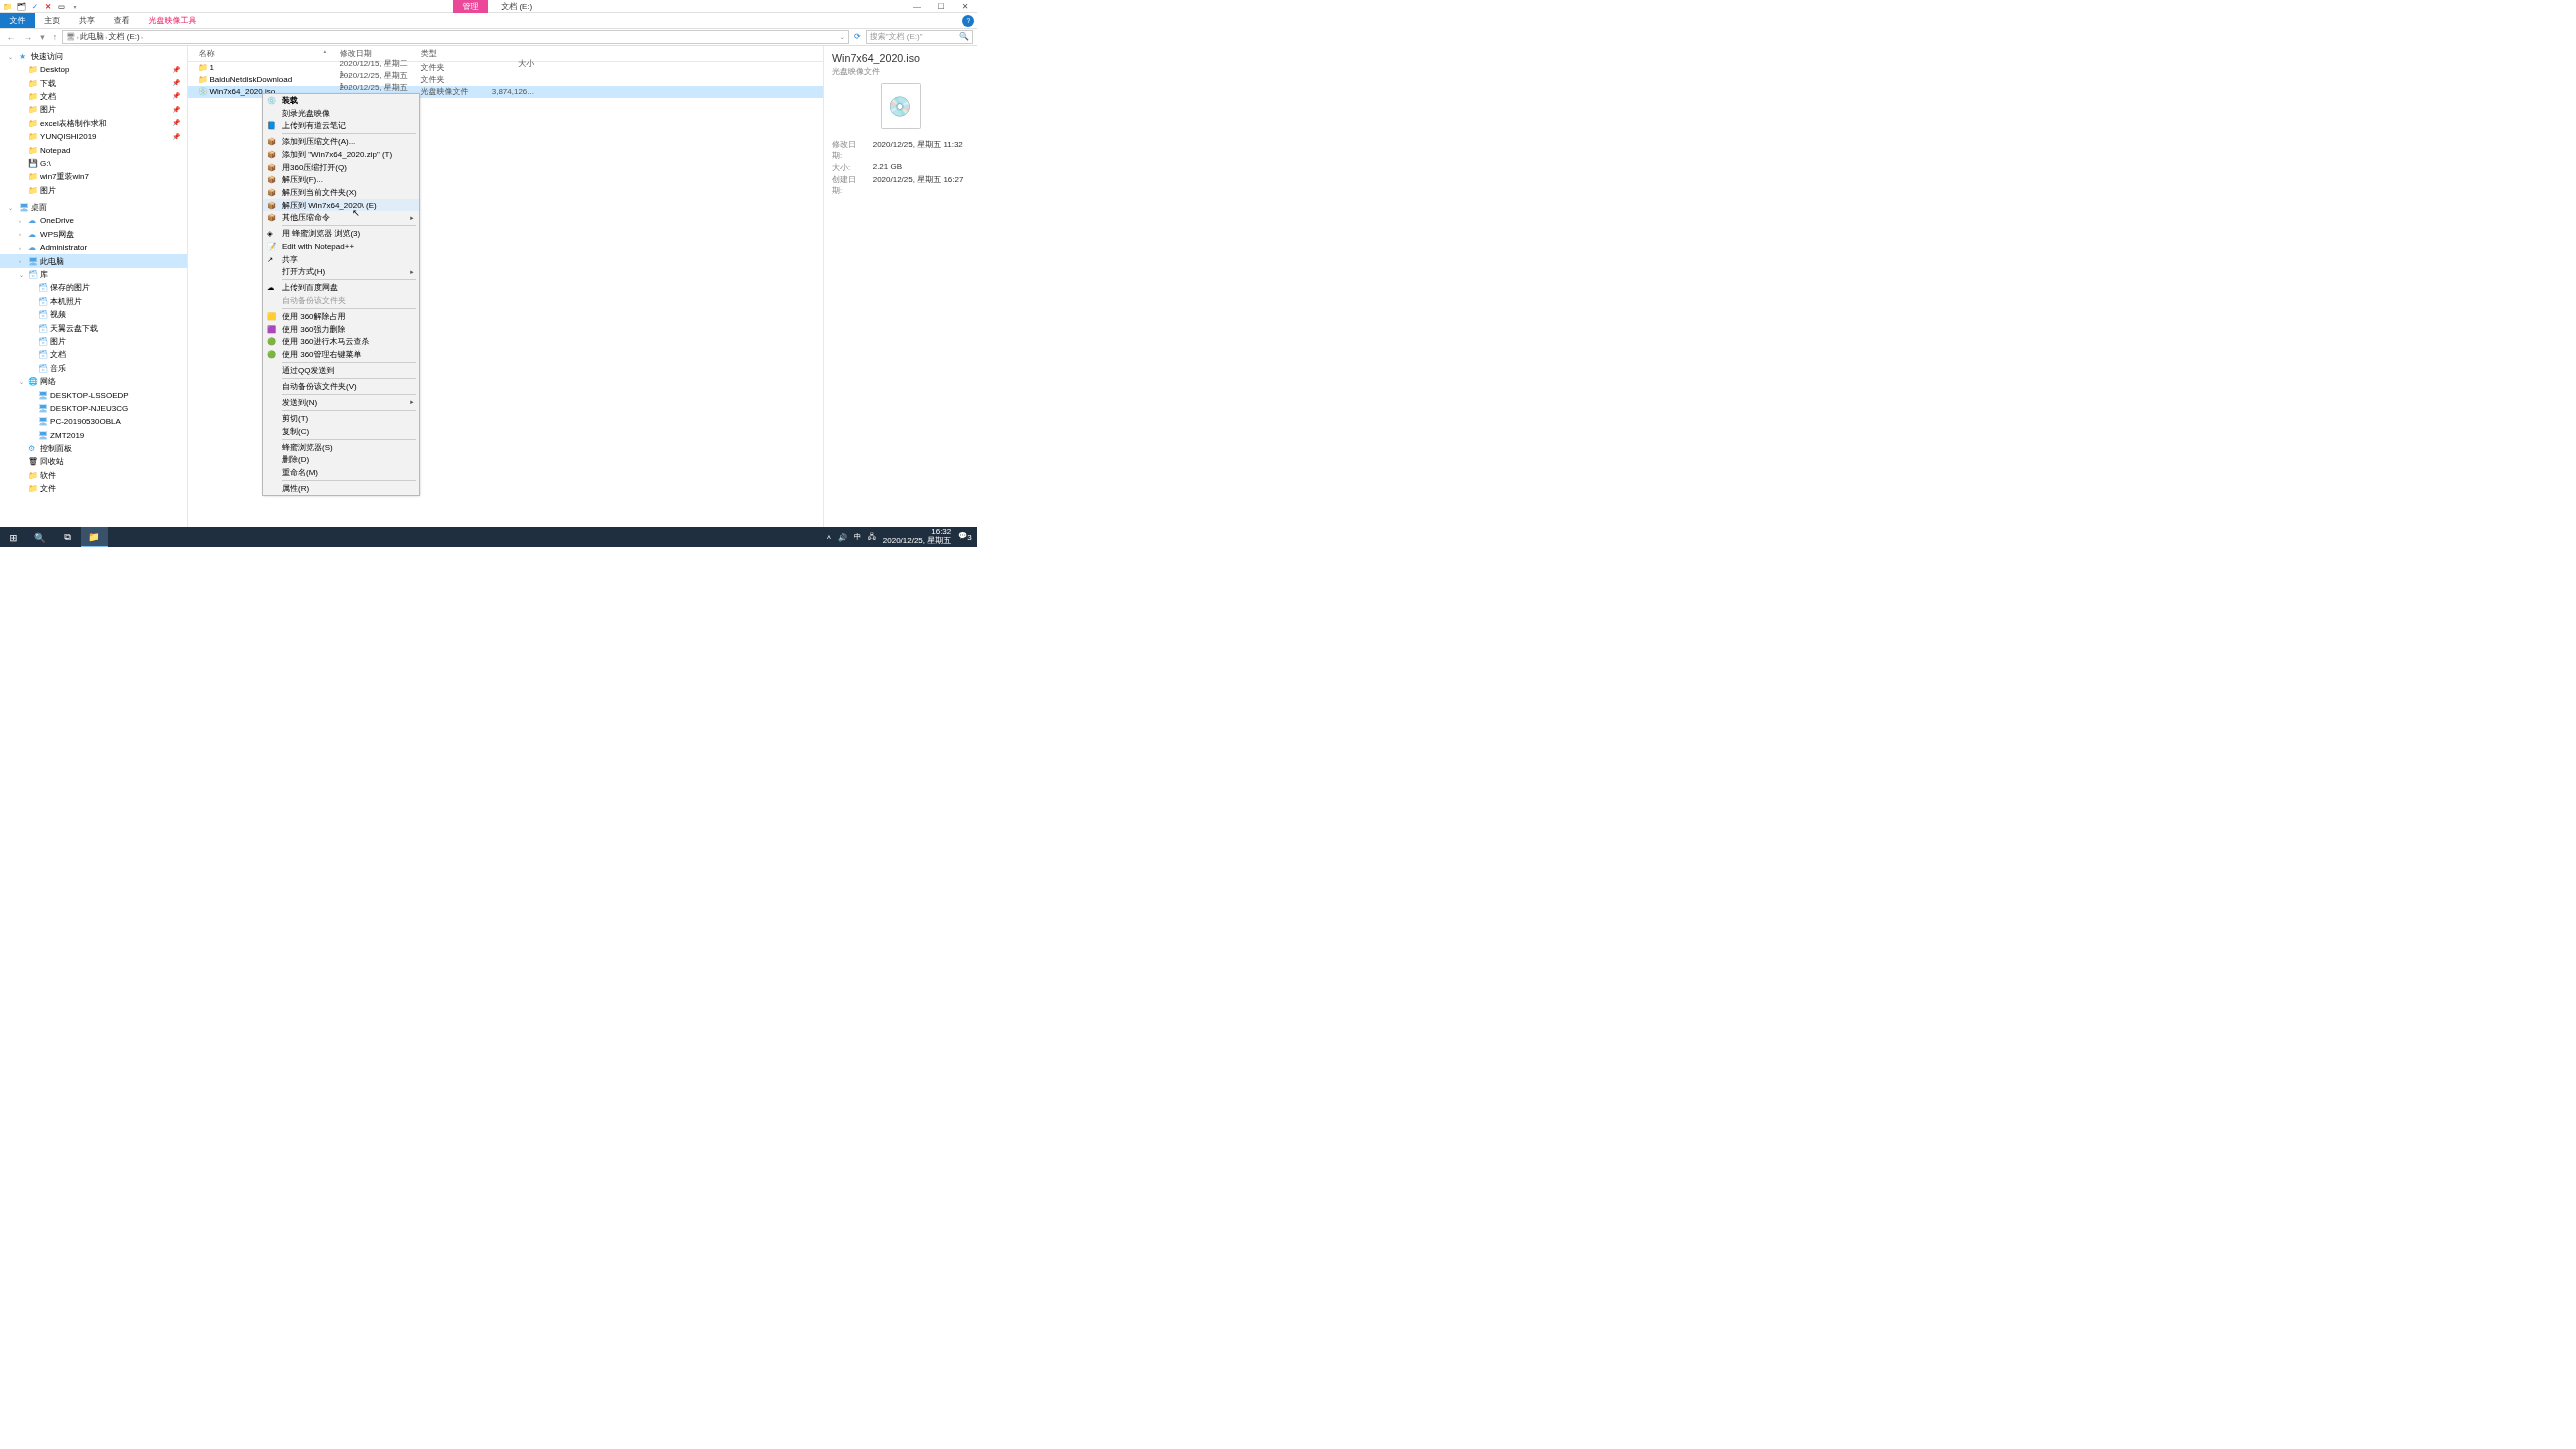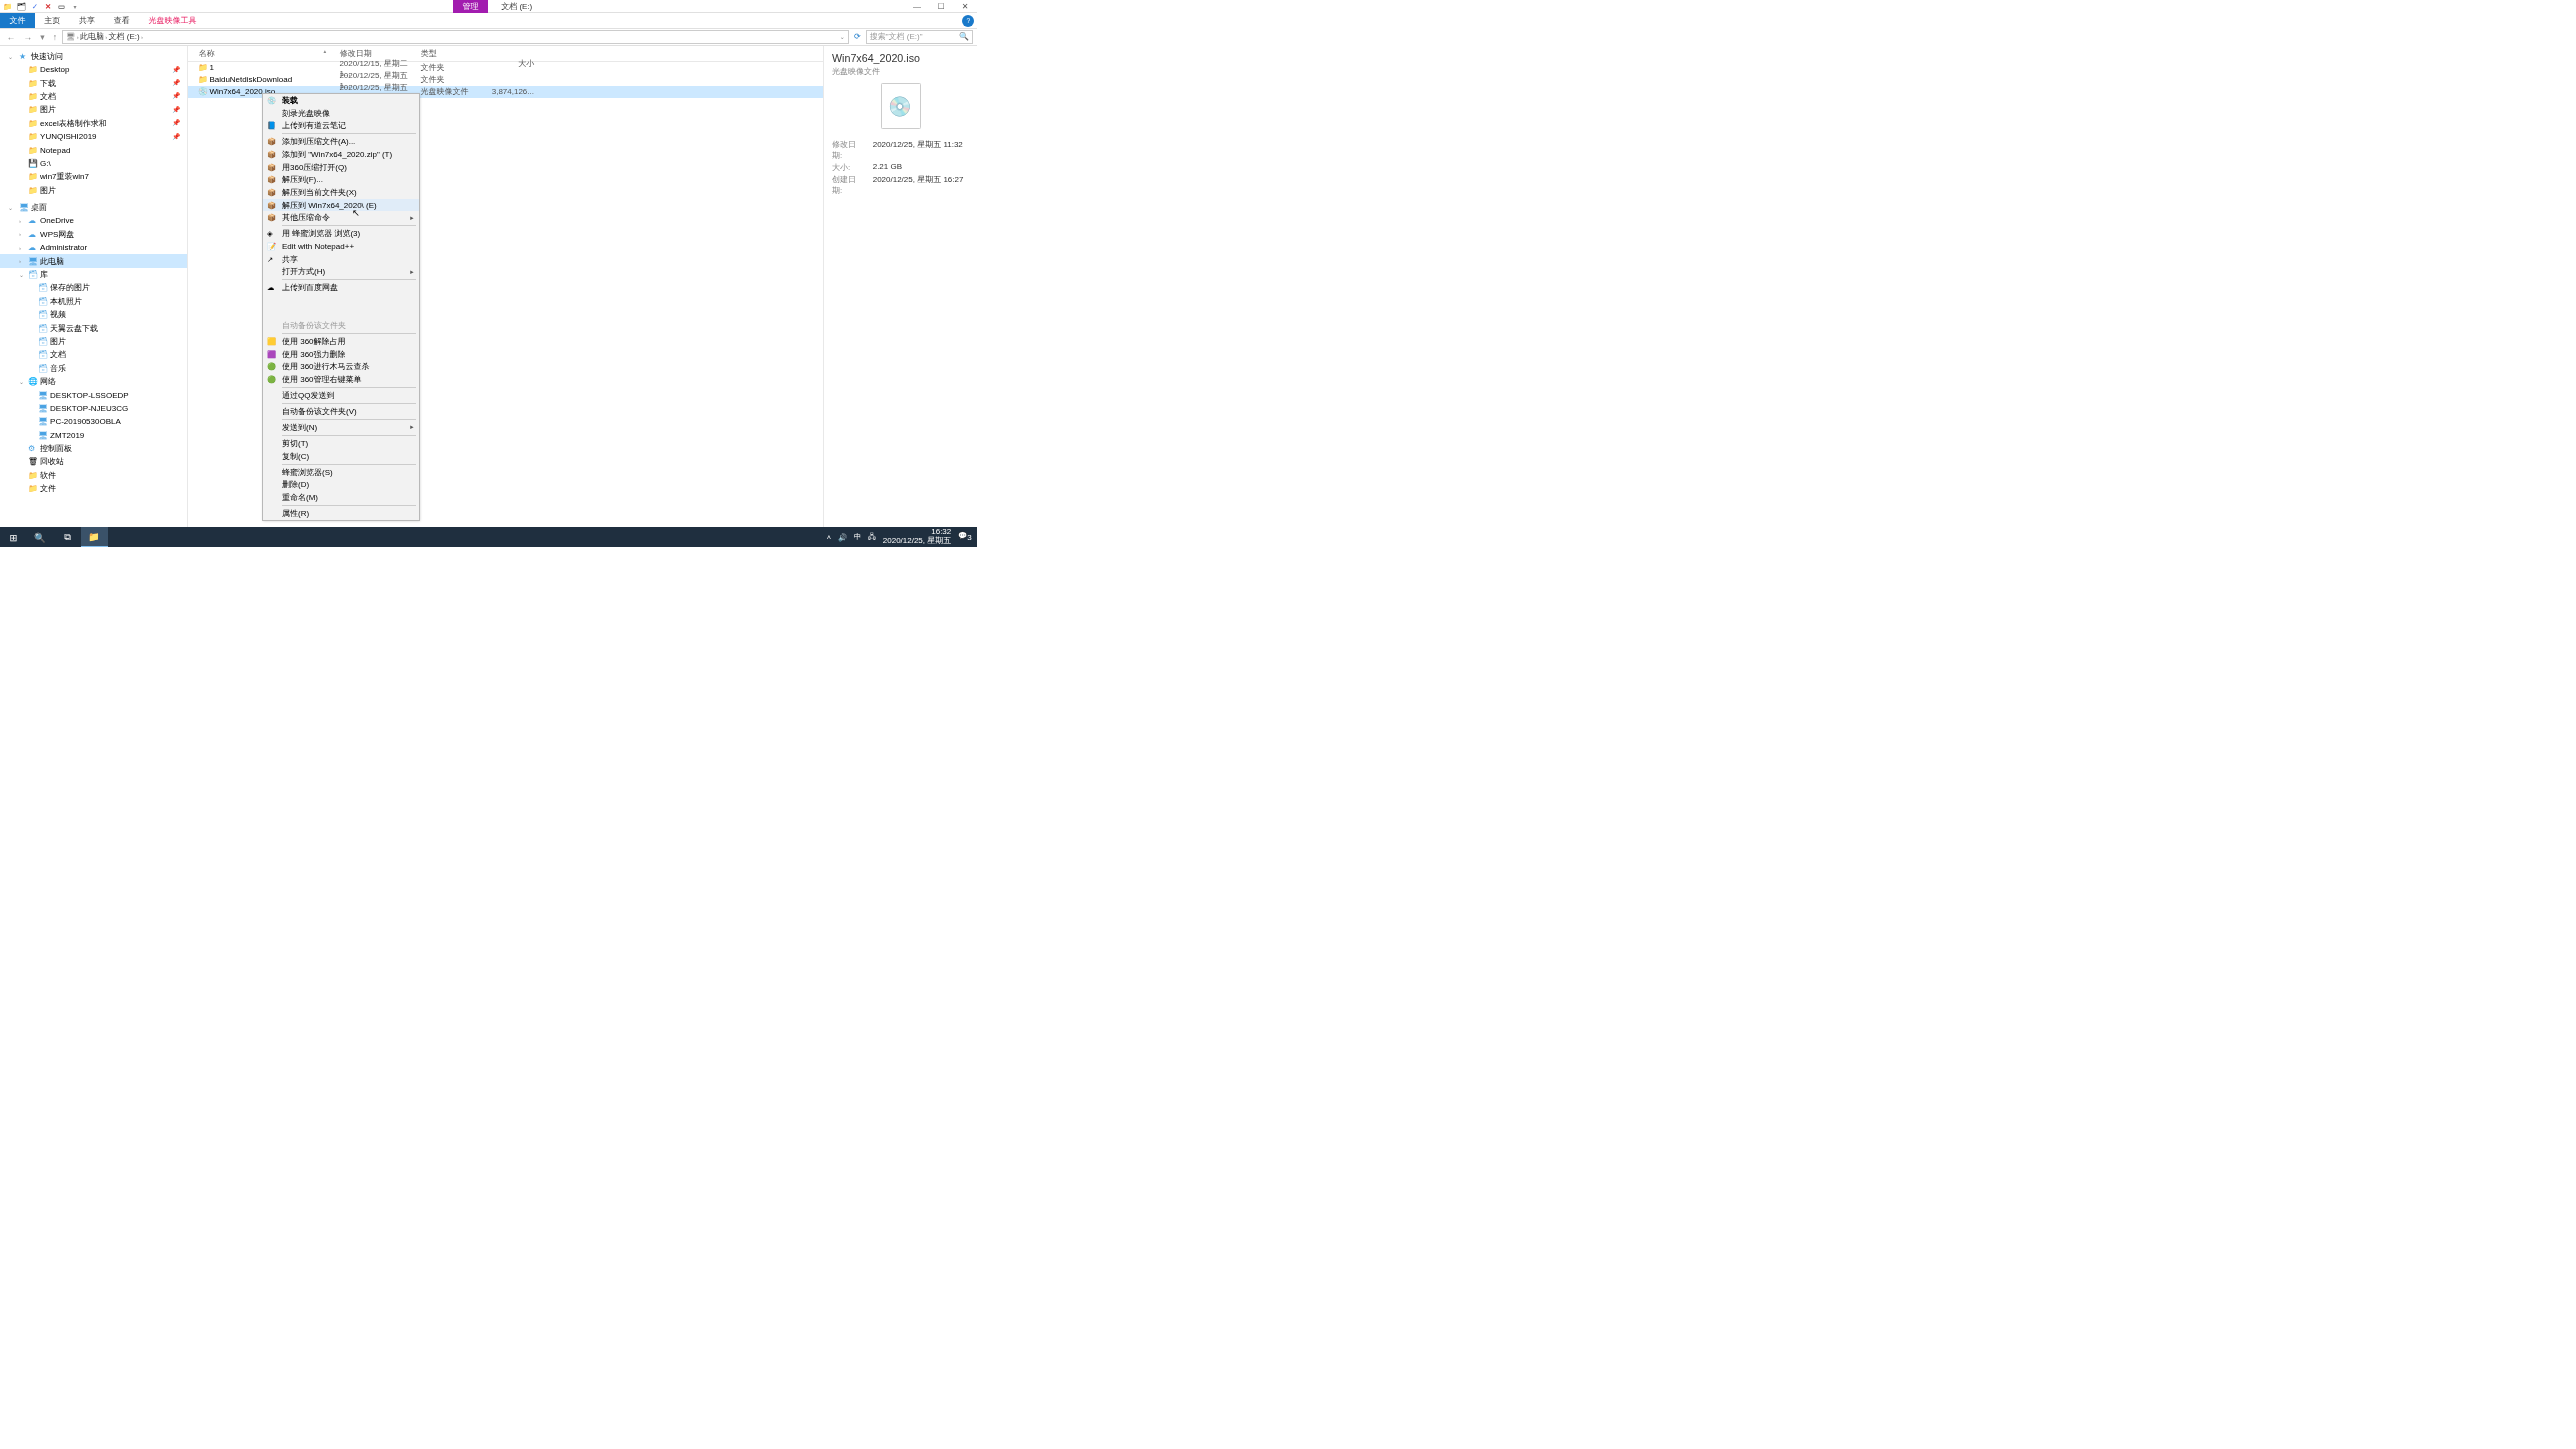--- a/index.html
+++ b/index.html
@@ -5,21 +5,21 @@
 * { margin: 0; padding: 0; box-sizing: border-box; font-family: "Segoe UI", "Microsoft YaHei", sans-serif; font-size: 8px; }
 body { width: 977px; height: 547px; background: #fff; overflow: hidden; position: relative; }
 .titlebar { height: 13.4px; background: #fff; display: flex; align-items: center; border-bottom: 0.7px solid #e0e0e0; }
 .qat { display: flex; align-items: center; gap: 2.7px; padding-left: 2.7px; }
 .qat-icon { width: 10.7px; height: 10.7px; display: flex; align-items: center; justify-content: center; font-size: 7.4px; }
 .qat-folder { color: #ffc107; }
 .qat-check { color: #4b7bec; }
 .qat-x { color: #d63031; font-weight: bold; }
 .qat-down { color: #888; font-size: 6px; }
 .title-center { flex: 1; display: flex; justify-content: center; gap: 13.4px; align-items: center; }
-.tab-ctx { background: #a21caf; padding: 1.3px 9.4px; color: #fff; }
+.tab-ctx { background: #ec4899; padding: 1.3px 9.4px; color: #fff; }
 .tab-title { color: #333; }
 .win-controls { display: flex; gap: 0; margin-left: auto; }
 .win-btn { width: 24px; height: 13.4px; display: flex; align-items: center; justify-content: center; color: #555; }
 .ribbon { height: 14.8px; background: #fff; display: flex; align-items: stretch; }
 .ribbon-tab { padding: 2px 9.4px; color: #333; }
 .ribbon-tab.active { background: #1979ca; color: #fff; }
 .ribbon-tab.pink { color: #e91e63; }
 .help-icon { margin-left: auto; width: 12px; height: 12px; border-radius: 50%; background: #1979ca; color: #fff; display: flex; align-items: center; justify-content: center; font-size: 6.7px; margin-right: 2.7px; margin-top: 1.3px; }
 .addressbar { height: 17.4px; background: #fff; border-top: 0.7px solid #e0e0e0; border-bottom: 0.7px solid #e0e0e0; display: flex; align-items: center; padding: 0 4px; gap: 2.7px; }
 .nav-btn { color: #888; font-size: 8.7px; padding: 0 2.7px; }
@@ -57,21 +57,21 @@
 .file-icon { width: 10.7px; font-size: 8px; color: #ffc107; }
 .file-icon.iso { color: #888; }
 .fn { width: 130px; }
 .fd { width: 81px; color: #555; }
 .ft { width: 67px; color: #555; }
 .fs { width: 60px; text-align: right; color: #555; padding-right: 13.4px; }
 .context-menu { position: absolute; left: 262px; top: 93px; width: 158px; background: #f2f2f2; border: 0.7px solid #b8b8b8; box-shadow: 1.3px 1.3px 2.7px rgba(0,0,0,0.2); z-index: 100; }
 .cm-item { height: 12.7px; display: flex; align-items: center; padding-left: 19px; position: relative; }
 .cm-item.hov { background: #e0ecf8; }
 .cm-item.bold { font-weight: bold; }
-.cm-item.dis { color: #999; margin-top: 25px; }
+.cm-item.dis { color: #999; }
 .cm-icon { position: absolute; left: 4px; width: 9.4px; font-size: 7.4px; }
 .cm-arrow { position: absolute; right: 5.4px; font-size: 6.7px; color: #555; }
 .cm-sep { height: 0.7px; background: #ccc; margin: 1.3px 2.7px 1.3px 19px; }
 .details { width: 154px; border-left: 0.7px solid #e8e8e8; padding: 6.7px 8px; }
 .det-title { font-size: 10.7px; color: #333; margin-bottom: 1.3px; }
 .det-sub { color: #888; margin-bottom: 6.7px; }
 .det-thumb { width: 40px; height: 46px; border: 0.7px solid #ccc; margin: 6.7px auto 9.4px; background: #fff; display: flex; align-items: center; justify-content: center; color: #bbb; font-size: 19px; border-radius: 1.3px; }
 .det-row { display: flex; gap: 6.7px; margin-bottom: 1.3px; }
 .det-label { color: #888; width: 34px; }
 .det-val { color: #333; }

